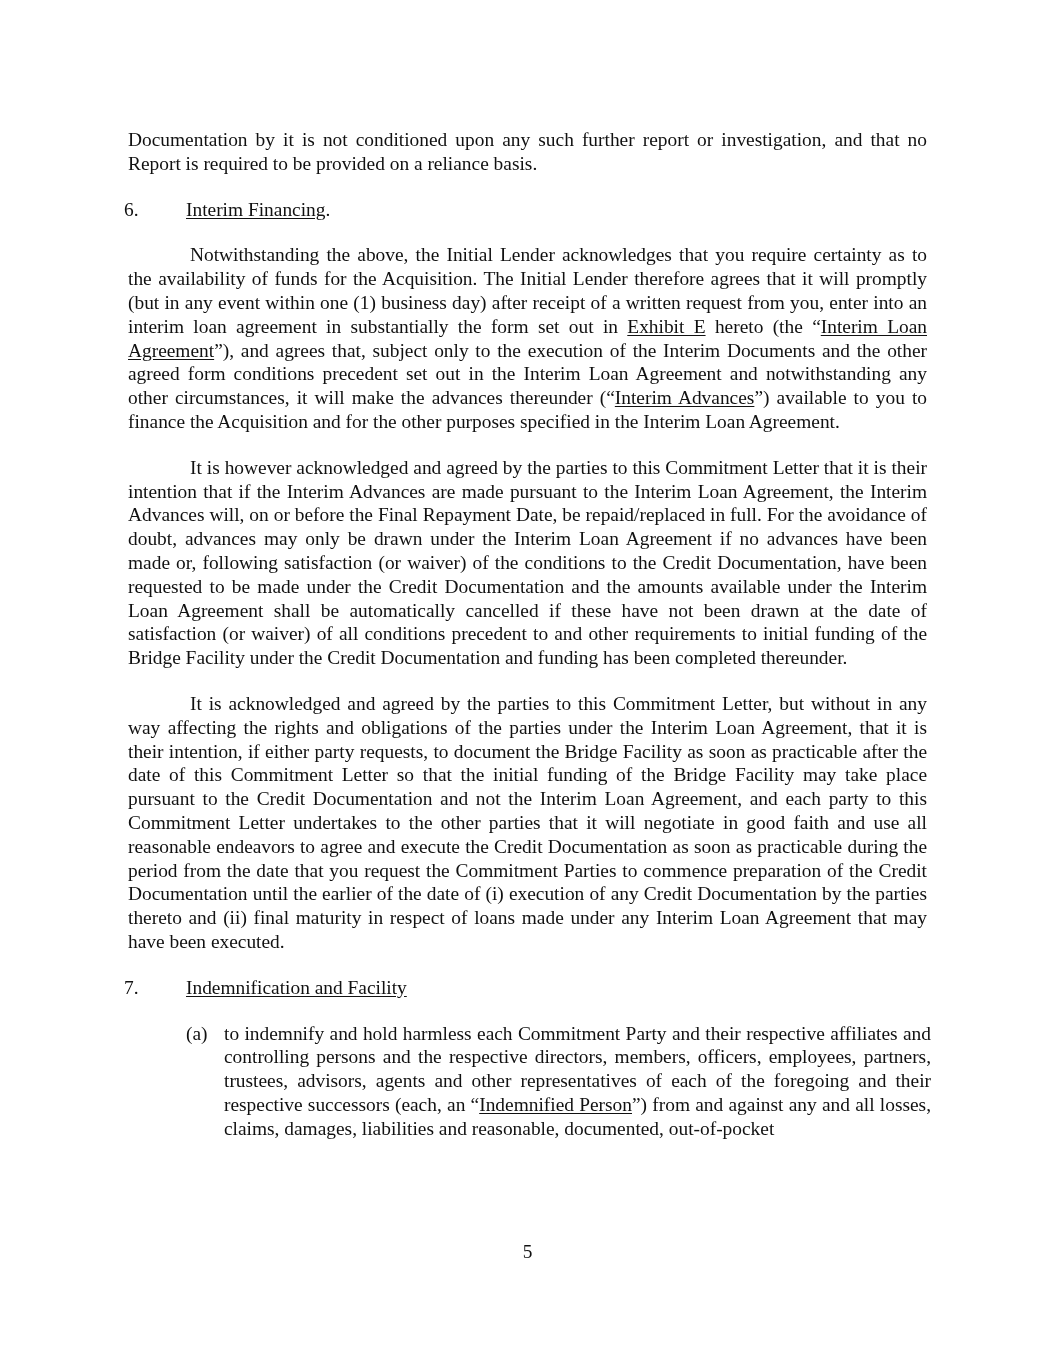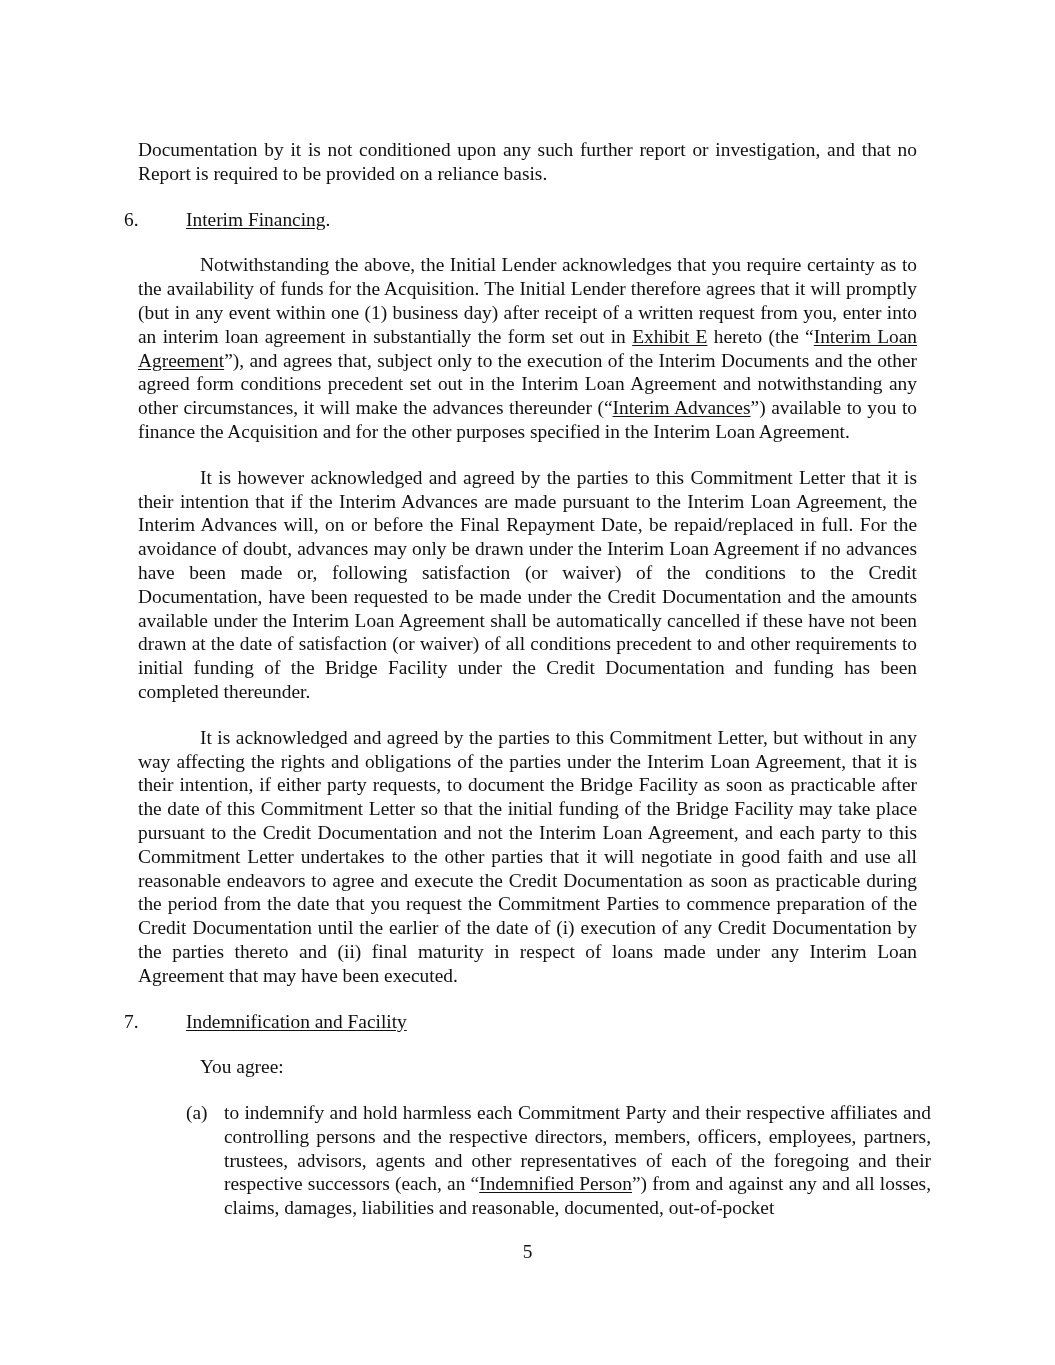--- a/index.html
+++ b/index.html
@@ -5,21 +5,21 @@
   html, body { margin: 0; padding: 0; background: #ffffff; }
   body {
     width: 1055px; height: 1365px; position: relative; overflow: hidden;
     font-family: "Liberation Serif", "DejaVu Serif", serif;
     color: #111111;
   }
   .page {
     position: absolute; left: 124px; top: 124px; width: 807px;
     font-size: 19.4px; line-height: 23.8px;
   }
-  p { margin: 14px; }
+  p { margin: 4px; }
   .just { text-align: justify; }
   .indent { text-indent: 62px; }
   .gap { margin-top: 22px; }
   .heading { display: flex; }
   .heading .num { width: 62px; flex: none; }
   .u { text-decoration: underline; text-underline-offset: 2px; text-align: right; }
   .agree { padding-left: 62px; }
   .item { display: flex; margin-top: 22px; padding-left: 62px; }
   .item .lbl { width: 38px; flex: none; }
   .item .txt { flex: 1; text-align: justify; }
@@ -40,21 +40,20 @@
 
   <p class="just indent gap">It is however acknowledged and agreed by the parties to this Commitment Letter that it is their intention that if the Interim Advances are made pursuant to the Interim Loan Agreement, the Interim Advances will, on or before the Final Repayment Date, be repaid/replaced in full. For the avoidance of doubt, advances may only be drawn under the Interim Loan Agreement if no advances have been made or, following satisfaction (or waiver) of the conditions to the Credit Documentation, have been requested to be made under the Credit Documentation and the amounts available under the Interim Loan Agreement shall be automatically cancelled if these have not been drawn at the date of satisfaction (or waiver) of all conditions precedent to and other requirements to initial funding of the Bridge Facility under the Credit Documentation and funding has been completed thereunder.</p>
 
   <p class="just indent gap">It is acknowledged and agreed by the parties to this Commitment Letter, but without in any way affecting the rights and obligations of the parties under the Interim Loan Agreement, that it is their intention, if either party requests, to document the Bridge Facility as soon as practicable after the date of this Commitment Letter so that the initial funding of the Bridge Facility may take place pursuant to the Credit Documentation and not the Interim Loan Agreement, and each party to this Commitment Letter undertakes to the other parties that it will negotiate in good faith and use all reasonable endeavors to agree and execute the Credit Documentation as soon as practicable during the period from the date that you request the Commitment Parties to commence preparation of the Credit Documentation until the earlier of the date of (i) execution of any Credit Documentation by the parties thereto and (ii) final maturity in respect of loans made under any Interim Loan Agreement that may have been executed.</p>
 
   <div class="heading gap">
     <span class="num">7.</span>
     <span class="u">Indemnification and Facility</span>
   </div>
 
-  <p class="agree gap">You agree:</p>
 
   <div class="item">
     <span class="lbl">(a)</span>
     <span class="txt"><span>to indemnify and hold harmless each Commitment Party and their respective affiliates and controlling persons and the respective directors, members, officers, employees, partners, trustees, advisors, agents and other representatives of each of the foregoing and their respective successors (each, an “</span><span class="u">Indemnified Person</span><span>”) from and against any and all losses, claims, damages, liabilities and reasonable, documented, out-of-pocket</span></span>
   </div>
 </div>
 
 <div class="pagenum">5</div>
 
 </body></html>

